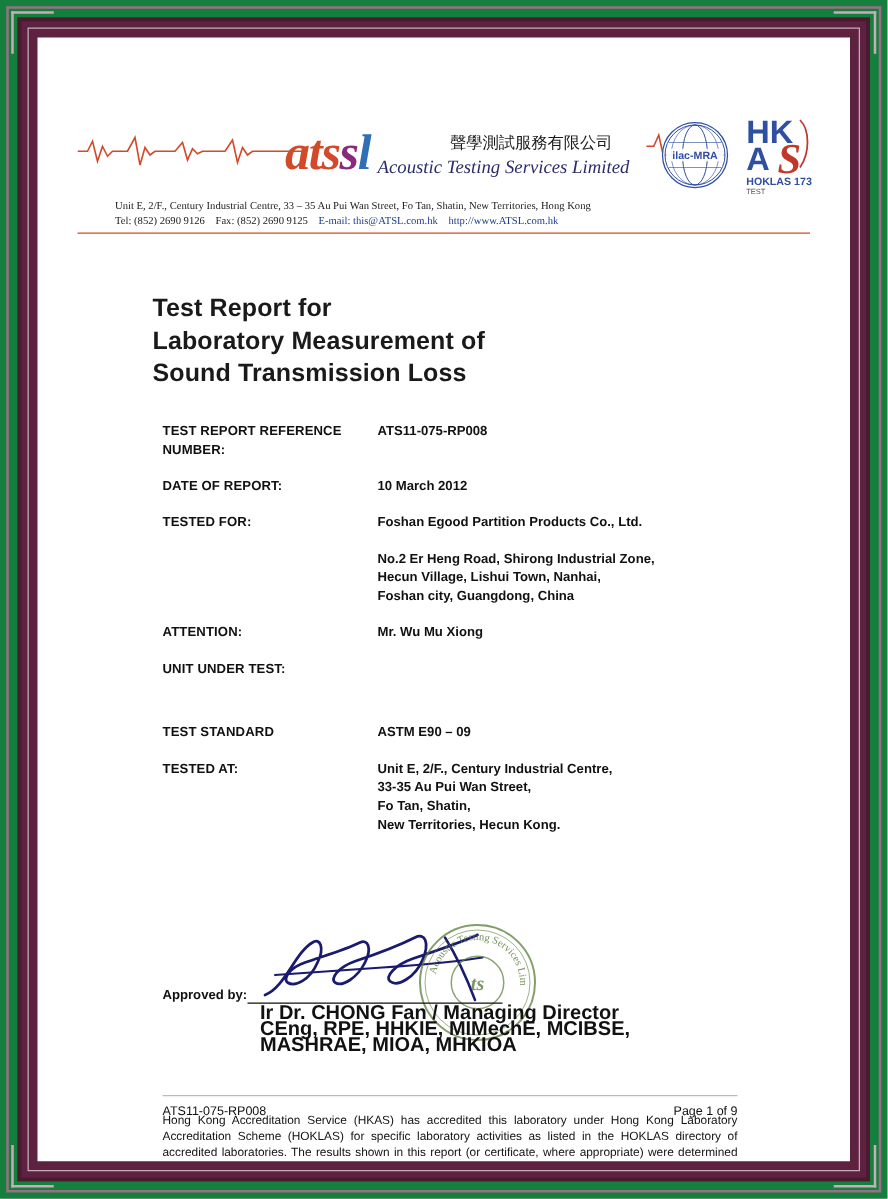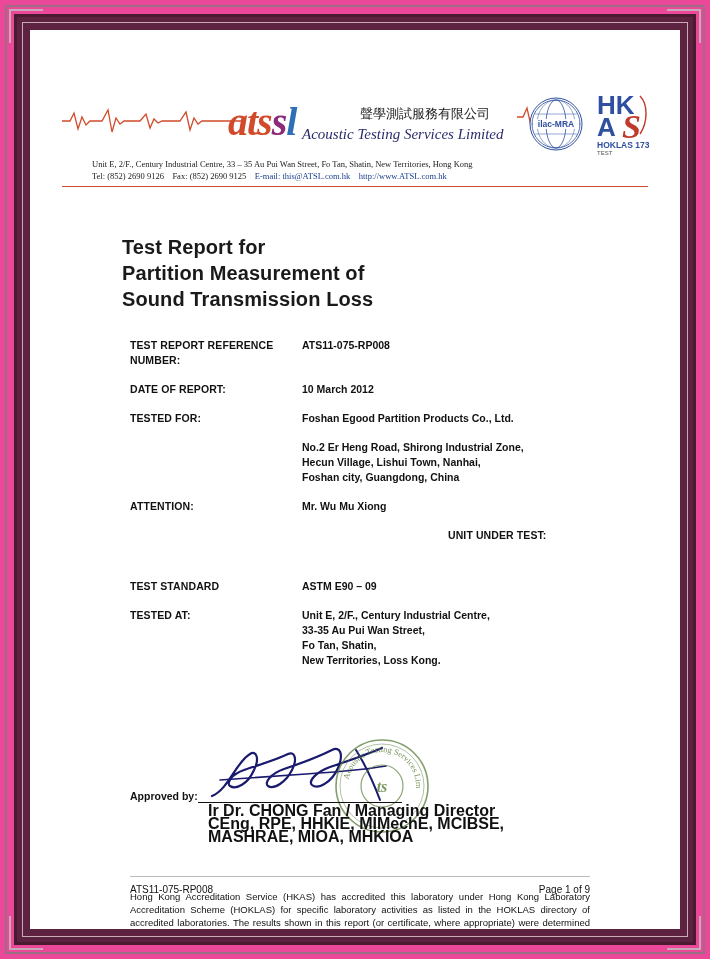--- a/index.html
+++ b/index.html
@@ -12,21 +12,21 @@
     background: #ffffff;
     font-family: "Liberation Sans", sans-serif;
     overflow: hidden;
   }
 
   
   .page-frame {
     position: absolute;
     left: 0; top: 0;
     width: 710px; height: 959px;
-    background: #ec4899;
+    background: #15803d;
     box-sizing: border-box;
   }
   .frame-band-outer {
     position: absolute;
     left: 5px; top: 5px;
     right: 5px; bottom: 5px;
     border: 2px solid #9a6f85;
     box-sizing: border-box;
   }
   .frame-band-inner {
@@ -174,21 +174,20 @@
   .fields {
     margin: 26px 0 0 100px;
     width: 490px;
     font-size: 11px;
     color: #111;
   }
   .field-row {
     display: flex;
     margin-bottom: 14px;
     line-height: 15px;
-    justify-content: flex-end;
   }
   .field-label {
     width: 172px;
     flex: 0 0 172px;
     font-weight: bold;
     font-size: 10.5px;
     letter-spacing: 0.1px;
   }
   .field-value {
     flex: 1;
@@ -327,21 +326,21 @@
             <span class="mail">E-mail: this@ATSL.com.hk</span>&nbsp;&nbsp;&nbsp;
             <span class="web">http://www.ATSL.com.hk</span>
           </div>
         </div>
 
         <div class="hr-red"></div>
       </div>
 
       <div class="doc-title">
         <div>Test Report for</div>
-        <div>Partition Measurement of</div>
+        <div>Laboratory Measurement of</div>
         <div>Sound Transmission Loss</div>
       </div>
 
       <div class="fields">
 
         <div class="field-row">
           <div class="field-label">TEST REPORT REFERENCE NUMBER:</div>
           <div class="field-value">
             <span class="ln">ATS11-075-RP008</span>
           </div>
@@ -389,21 +388,21 @@
             <span class="ln">ASTM E90 – 09</span>
           </div>
         </div>
 
         <div class="field-row">
           <div class="field-label">TESTED AT:</div>
           <div class="field-value">
             <span class="ln">Unit E, 2/F., Century Industrial Centre,</span>
             <span class="ln">33-35 Au Pui Wan Street,</span>
             <span class="ln">Fo Tan, Shatin,</span>
-            <span class="ln">New Territories, Loss Kong.</span>
+            <span class="ln">New Territories, Hecun Kong.</span>
           </div>
         </div>
       </div>
 
       <div class="sig-area">
         <div class="approved-label">Approved by:</div>
 
         <svg class="signature" viewBox="0 0 220 68">
           <path d="M6,56 C22,50 30,22 44,14 C50,10 54,18 48,30 C42,44 30,50 24,46 C20,43 26,34 38,30 C52,25 70,20 82,14 C88,11 92,18 86,30 C80,42 68,50 62,46 C58,43 64,34 78,29 C96,23 114,16 126,10 C134,6 138,14 132,28 C126,42 112,50 106,45 C102,41 110,32 124,27 C142,21 162,14 176,8" fill="none" stroke="#1a1a6e" stroke-width="2.2" stroke-linecap="round"></path>
           <path d="M14,40 C40,38 70,36 100,34 C130,32 156,30 180,26" fill="none" stroke="#1a1a6e" stroke-width="1.6" stroke-linecap="round"></path>

